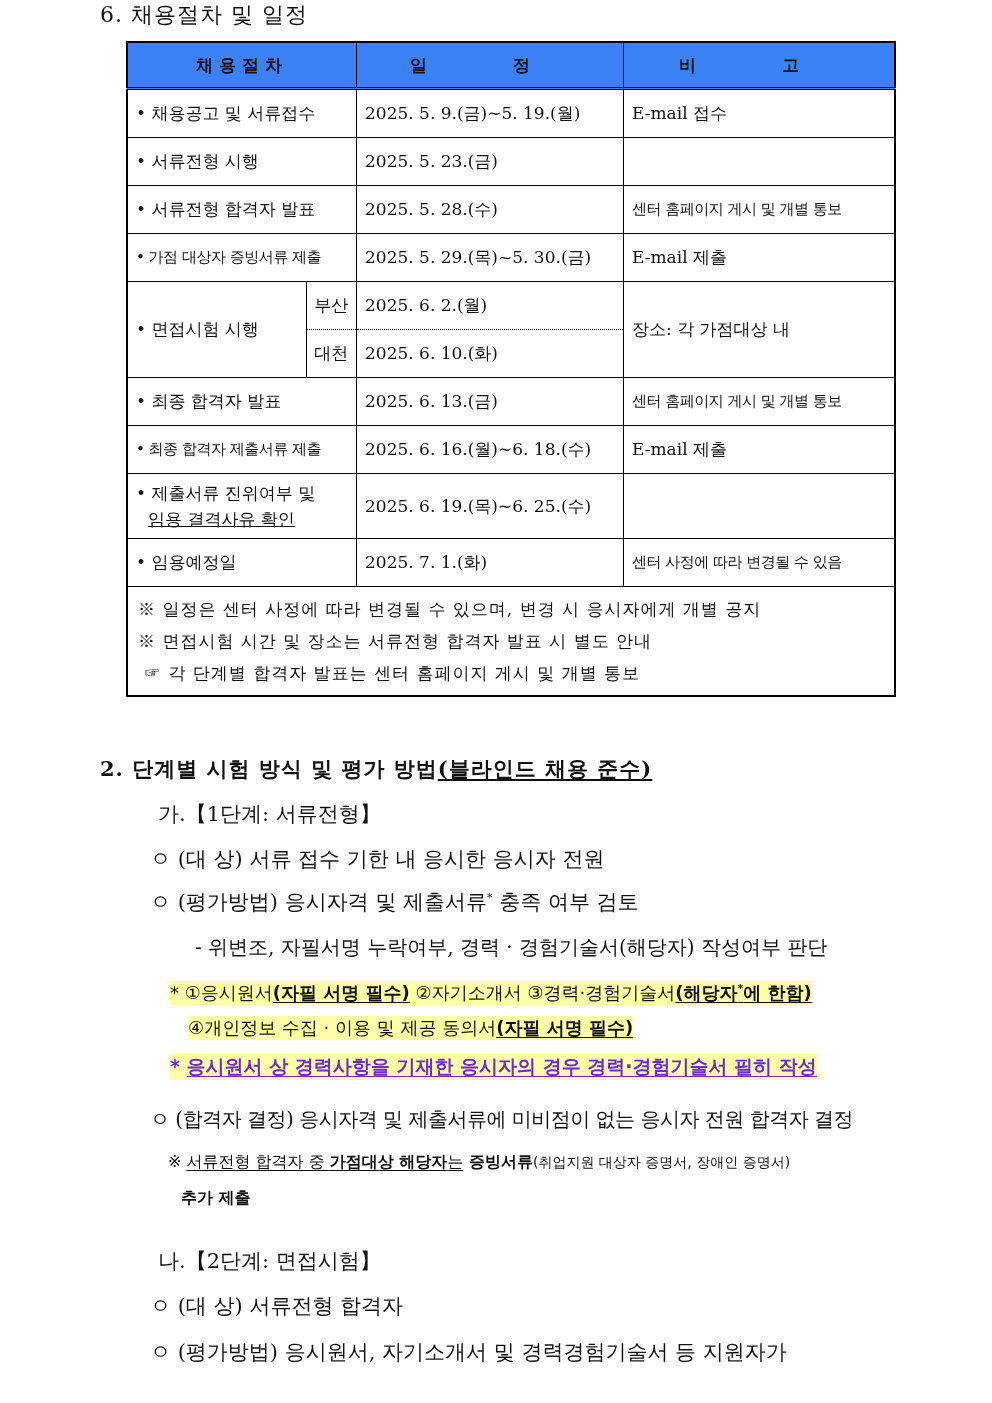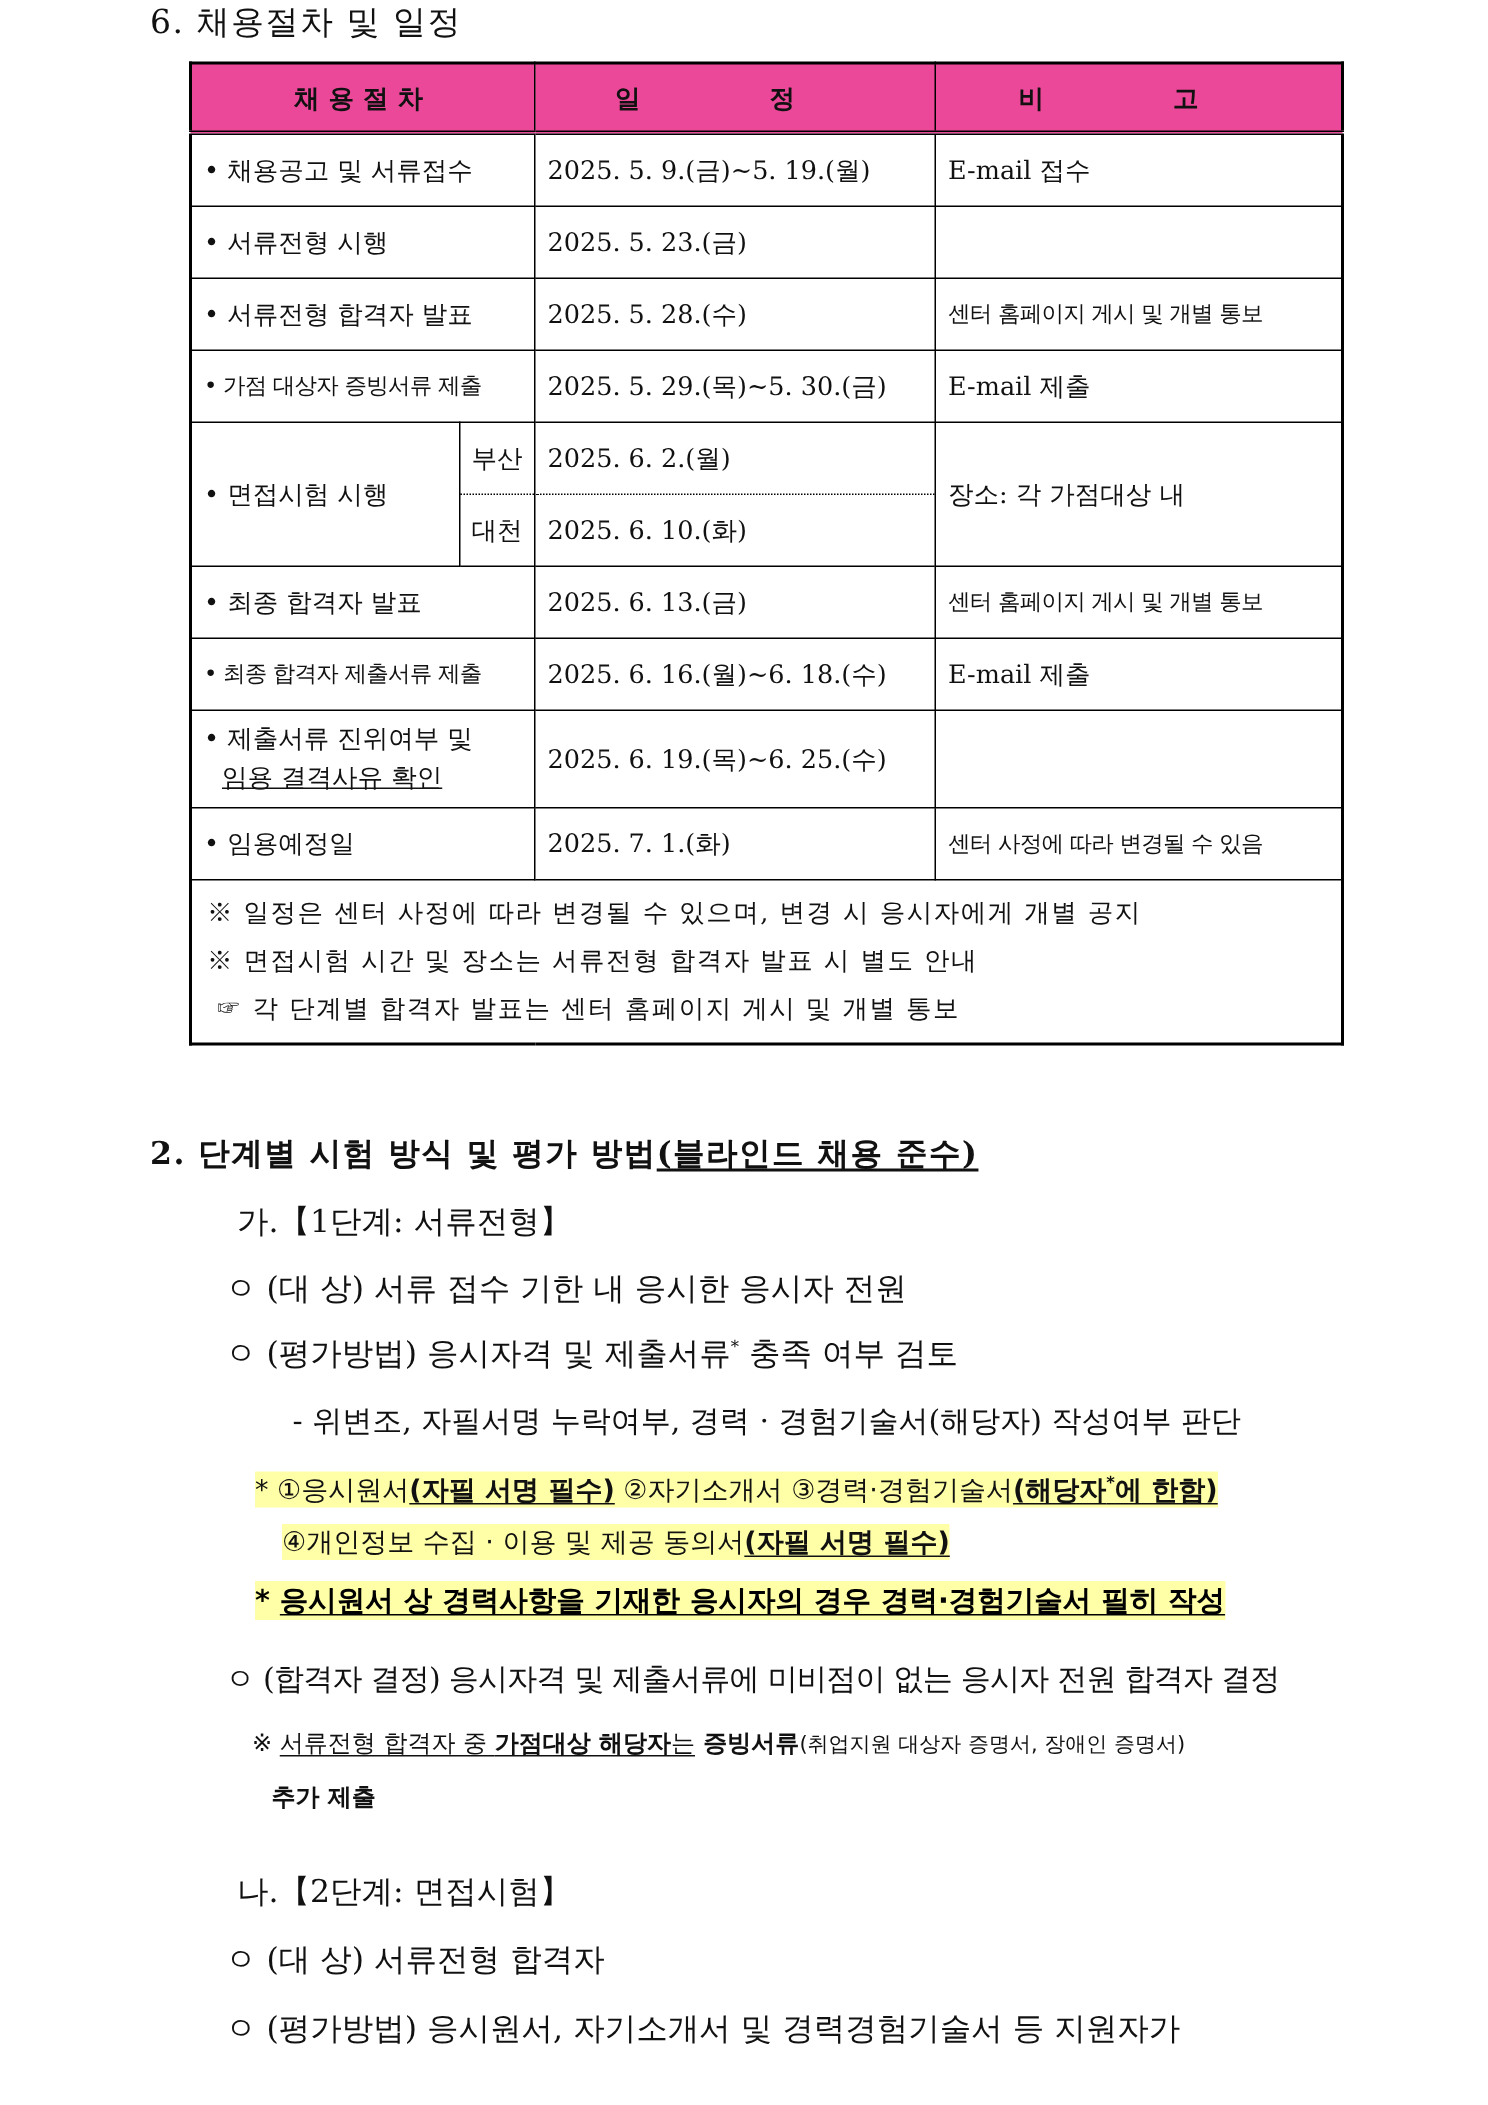--- a/index.html
+++ b/index.html
@@ -6,36 +6,36 @@
   body { width:992px; height:1403px; position:relative; overflow:hidden;
          font-family:"DejaVu Serif", "Liberation Serif", serif; color:#111; }
   .h1 { position:absolute; left:100px; font-size:22px; letter-spacing:1px; white-space:nowrap; }
   .h1.sec6 { top:0px; }
   .h1.sec7 { top:755px; font-weight:bold; font-size:21px; }
   .u { text-decoration:underline; text-underline-offset:3px; }
 
   table.sched { position:absolute; left:126px; top:41px; width:770px; border-collapse:collapse;
     font-size:17px; border:2px solid #000; }
   table.sched td, table.sched th { border:1px solid #000; padding:0 8px; height:47px; vertical-align:middle; white-space:nowrap; }
-  table.sched th { background:#ec4899; font-weight:bold; font-size:17px; text-align:center; height:44px; letter-spacing:6px; border-bottom:3px double #000; }
+  table.sched th { background:#3b82f6; font-weight:bold; font-size:17px; text-align:center; height:44px; letter-spacing:6px; border-bottom:3px double #000; }
   table.sched td.step { width:212px; }
   table.sched td.sub { width:46px; text-align:center; padding:0; }
   table.sched td.date { width:250px; }
   table.sched td.narrow { font-size:15px; letter-spacing:-0.5px; }
   table.sched tr.busan td.sub, table.sched tr.busan td.date { border-bottom:1px dotted #000; }
   table.sched tr.daejeon td.sub, table.sched tr.daejeon td.date { border-top:1px dotted #000; }
   table.sched tr.tall td { height:64px; }
   table.sched td.notes { padding:6px 10px; line-height:32px; font-size:17px; letter-spacing:1px; white-space:normal; height:auto; }
 
   .line { position:absolute; white-space:nowrap; font-size:21px; }
   .sub-h { left:126px; font-size:21px;margin-left:32px; }
   .bullet { left:150px; }
   .dash { left:163px;margin-left:32px; }
   .hl { background:#ffffa8; font-family:"DejaVu Sans", "Liberation Sans", sans-serif; font-size:18px; }
-  .red { color:#000000; font-weight:bold; }
+  .red { color:#6d28d9; font-weight:bold; }
   .bold { font-weight:bold; }
   .sans { font-family:"DejaVu Sans", "Liberation Sans", sans-serif; }
   .small { font-size:16px; }
   .smaller { font-size:14px; }
   sup { font-size:11px; }
 </style>
 </head>
 <body>
 
 <div class="h1 sec6">6. 채용절차 및 일정</div>

